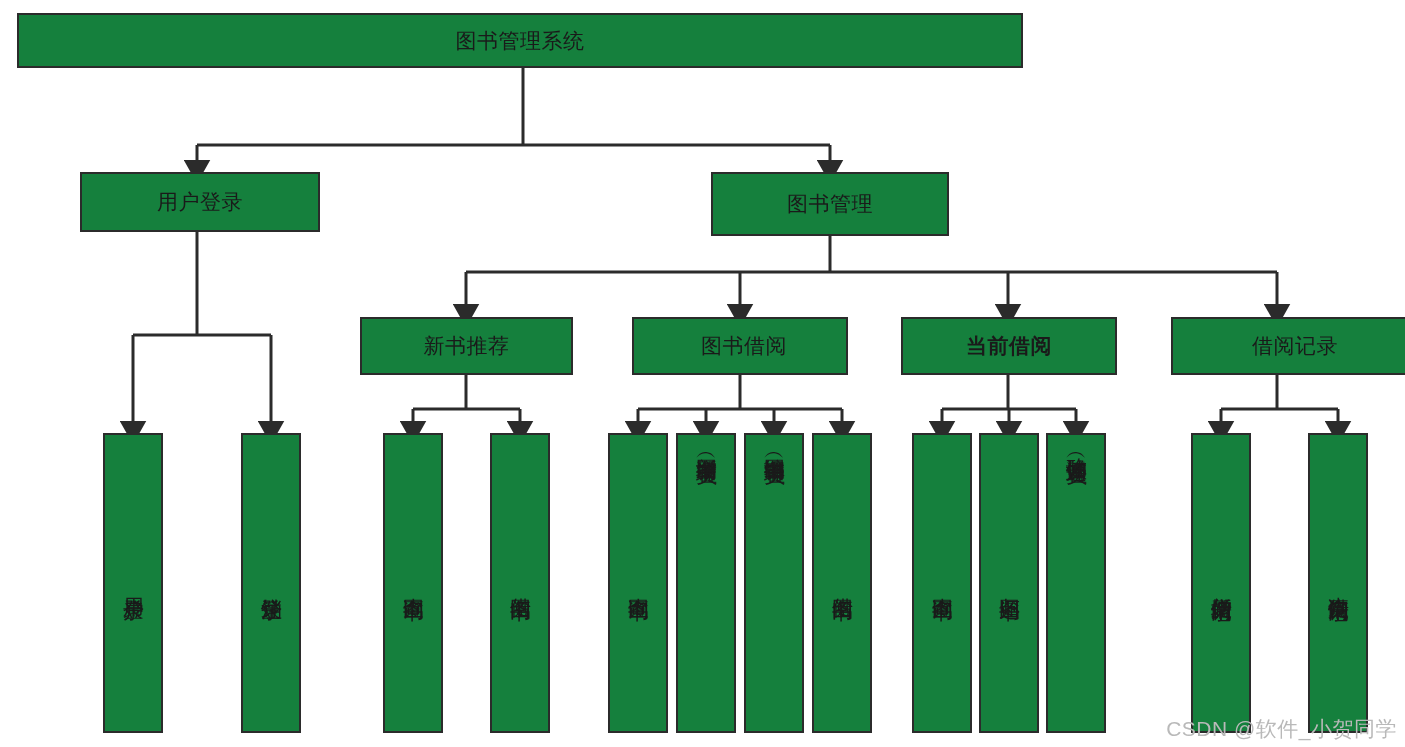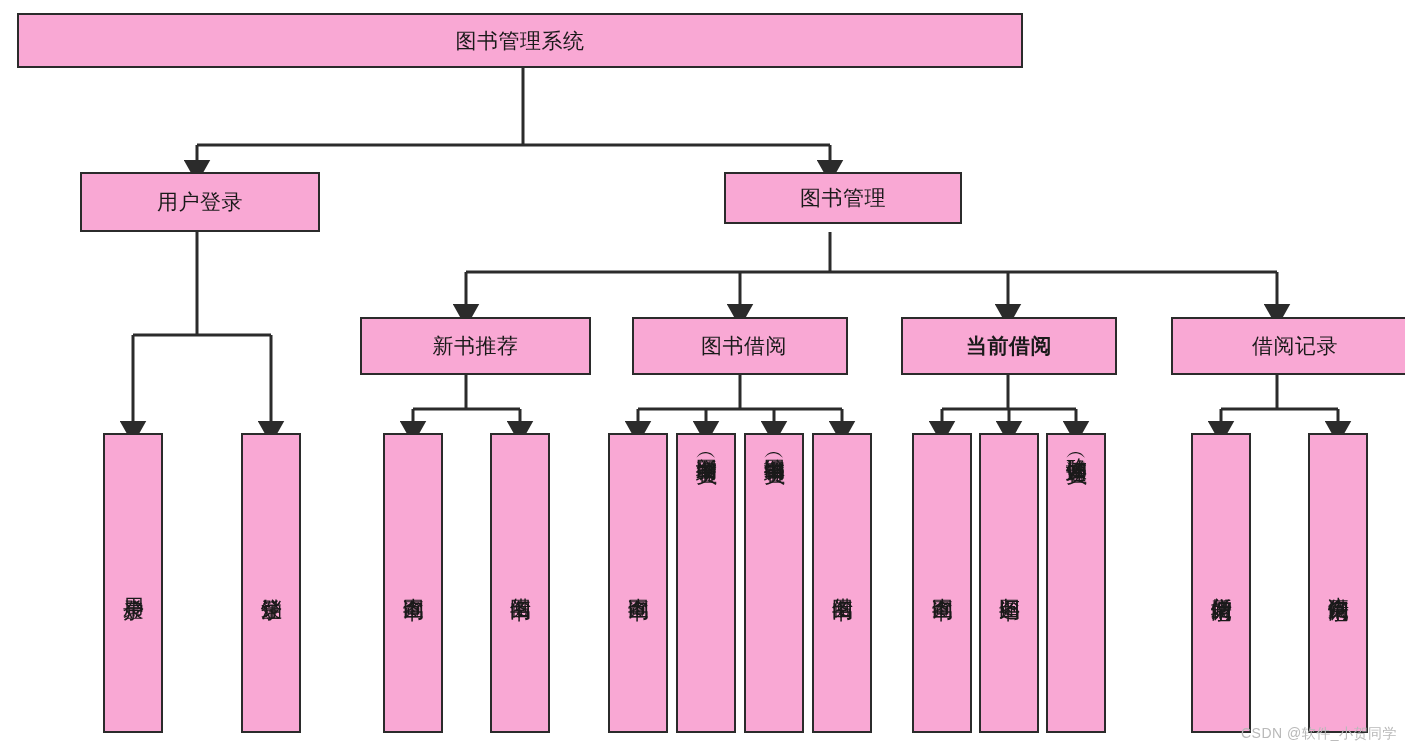--- a/index.html
+++ b/index.html
@@ -12,21 +12,21 @@
     width: 1405px;
     height: 747px;
     background: #ffffff;
     font-family: "Liberation Sans", "DejaVu Sans", sans-serif;
     overflow: hidden;
   }
   .node {
     position: absolute;
     box-sizing: border-box;
     border: 2.5px solid #2b2b2b;
-    background: #f9a8d4;
+    background: #15803d;
     display: flex;
     align-items: center;
     justify-content: center;
     color: #1a1a1a;
   }
   .node.horiz {
     font-size: 21px;
     letter-spacing: 0.5px;
   }
   .node.vert {
@@ -52,21 +52,21 @@
     left: 0;
     top: 0;
     width: 1405px;
     height: 747px;
     pointer-events: none;
   }
   .watermark {
     position: absolute;
     right: 8px;
     bottom: 4px;
-    font-size: 14px;
+    font-size: 21px;
     color: #b9b9b9;
     letter-spacing: 0.5px;
     white-space: nowrap;
     margin-top: 32px;
   }
 </style>
 </head>
 <body>
 
 <div id="canvas">
@@ -122,25 +122,25 @@
   </svg>
 
   <div class="node horiz" style="left:17px; top:13px; width:1006px; height:55px;">
     <span>图书管理系统</span>
   </div>
 
   <div class="node horiz" style="left:80px; top:172px; width:240px; height:60px;">
     <span>用户登录</span>
   </div>
 
-  <div class="node horiz" style="left:711px; top:172px; width:238px; height:52px;margin-left:13px;">
+  <div class="node horiz" style="left:711px; top:172px; width:238px; height:64px;">
     <span>图书管理</span>
   </div>
 
-  <div class="node horiz" style="left:360px; top:317px; width:231px; height:58px;align-items:center;">
+  <div class="node horiz" style="left:360px; top:317px; width:213px; height:58px;align-items:center;">
     <span>新书推荐</span>
   </div>
 
   <div class="node horiz" style="left:632px; top:317px; width:216px; height:58px;padding-left:8px;">
     <span>图书借阅</span>
   </div>
 
   <div class="node horiz" style="left:901px; top:317px; width:216px; height:58px;font-weight:bold;">
     <span>当前借阅</span>
   </div>

